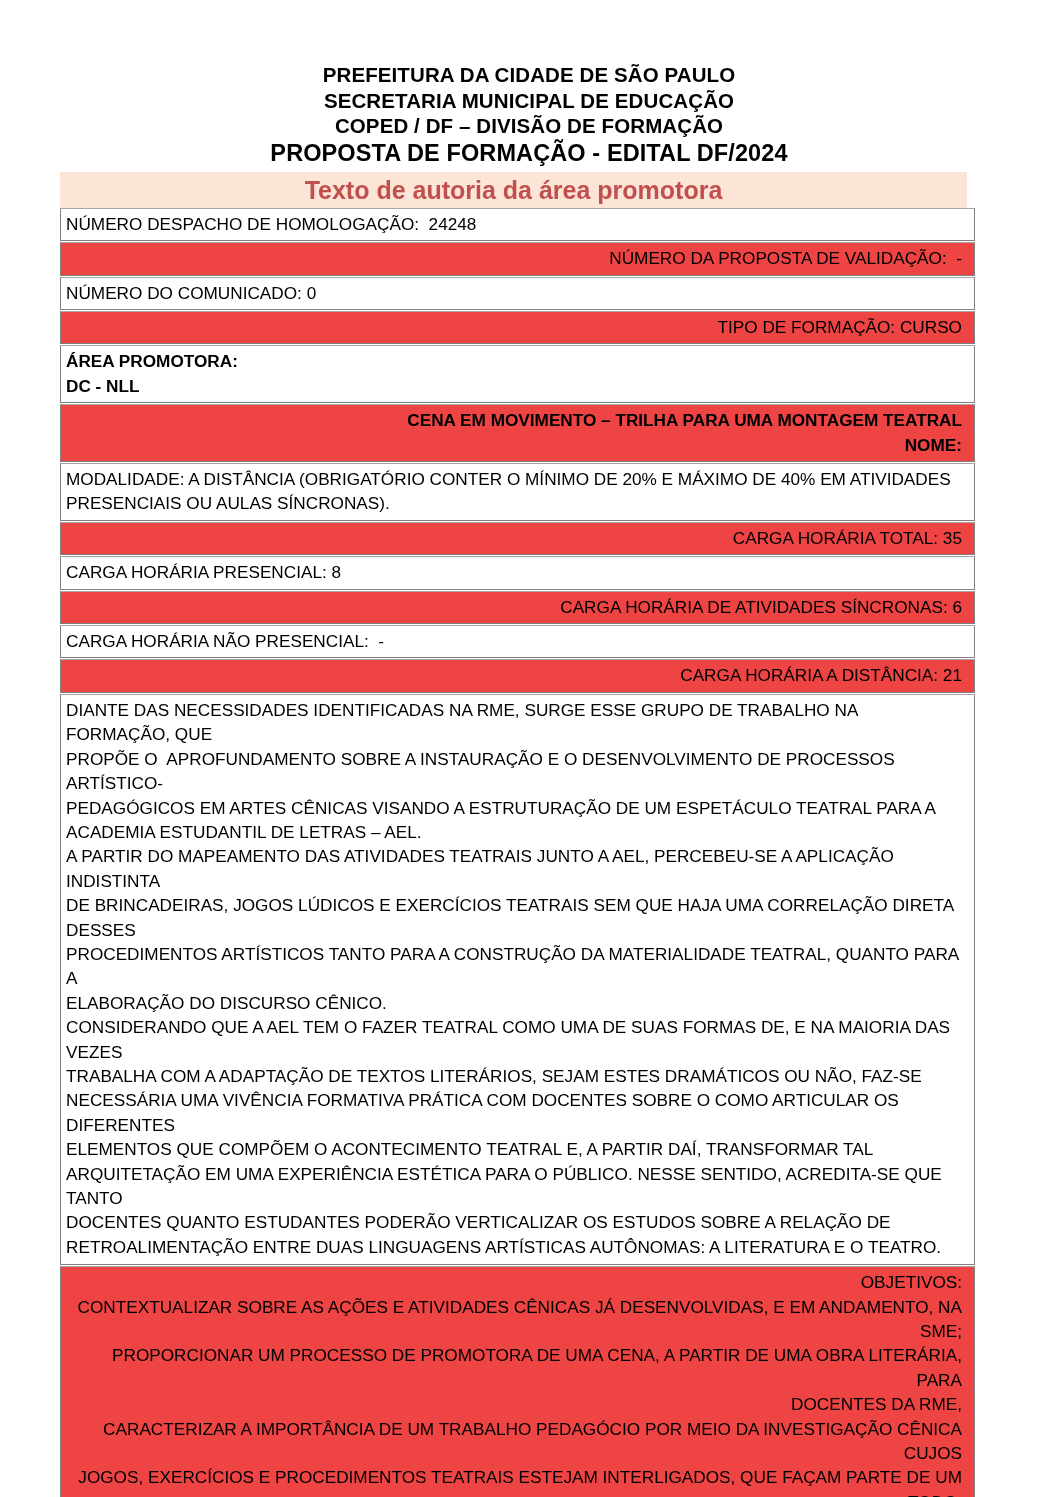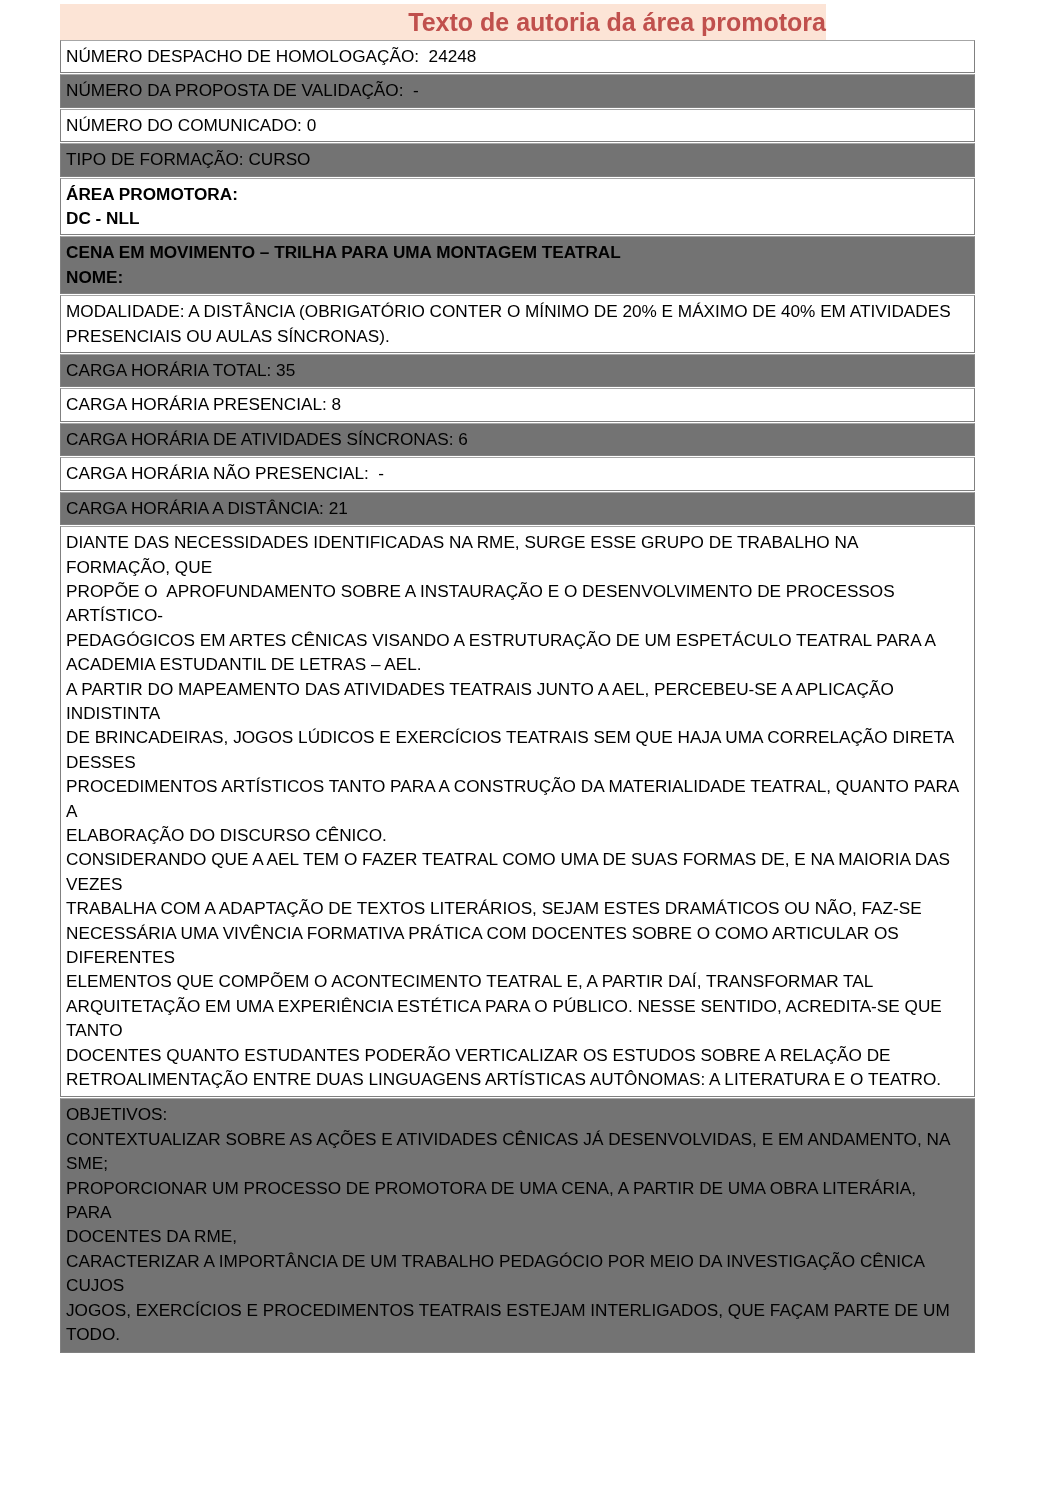--- a/index.html
+++ b/index.html
@@ -37,26 +37,26 @@
     white-space: nowrap;
   }
   .doc-header .hline.big {
     font-size: 23.5px;
     line-height: 29px;
   }
 
   
   .banner {
     margin: 4px 0 0 60px;
-    width: 766px;
+    width: 907px;
     height: 36px;
     background: #FCE4D6;
     display: flex;
     align-items: center;
-    justify-content: flex-end;
+    justify-content: center;
     box-sizing: border-box;
   }
   .banner-title {
     color: #C0504D;
     font-weight: bold;
     font-size: 25px;
     line-height: 28px;
     white-space: nowrap;
   }
 
@@ -72,41 +72,48 @@
     width: 915px;
     border: 1px solid #808080;
     border-top-color: #a6a6a6;
     padding: 3px 12px 4px 5px;
     background: #ffffff;
     margin-bottom: 1px;
     font-size: 17.2px;
     line-height: 24.4px;
   }
   .row.shaded {
-    background: #737373;
+    background: #ef4444;
+    text-align: right;
   }
   .row.tall {
     padding-bottom: 5px;
   }
   .row .line {
     white-space: pre-wrap;
     word-break: normal;
   }
   .row .line.bold {
     font-weight: bold;
   }
   .block-text .line {
     display: block;
   }
 </style>
 </head>
 <body>
 
 <div class="page">
 
+  <div class="doc-header">
+    <div class="hline">PREFEITURA DA CIDADE DE SÃO PAULO</div>
+    <div class="hline">SECRETARIA MUNICIPAL DE EDUCAÇÃO</div>
+    <div class="hline">COPED / DF – DIVISÃO DE FORMAÇÃO</div>
+    <div class="hline big">PROPOSTA DE FORMAÇÃO - EDITAL DF/2024</div>
+  </div>
 
   <div class="banner">
     <span class="banner-title">Texto de autoria da área promotora</span>
   </div>
 
   <div class="form-table">
 
     <div class="row">
       <div class="line">NÚMERO DESPACHO DE HOMOLOGAÇÃO:  24248</div>
     </div>

